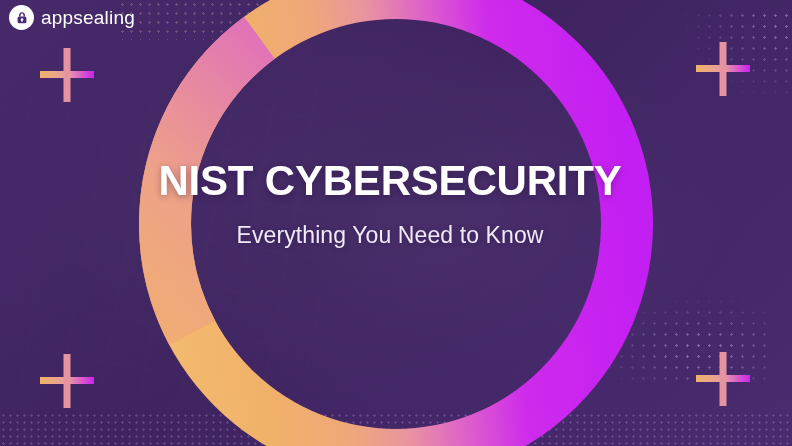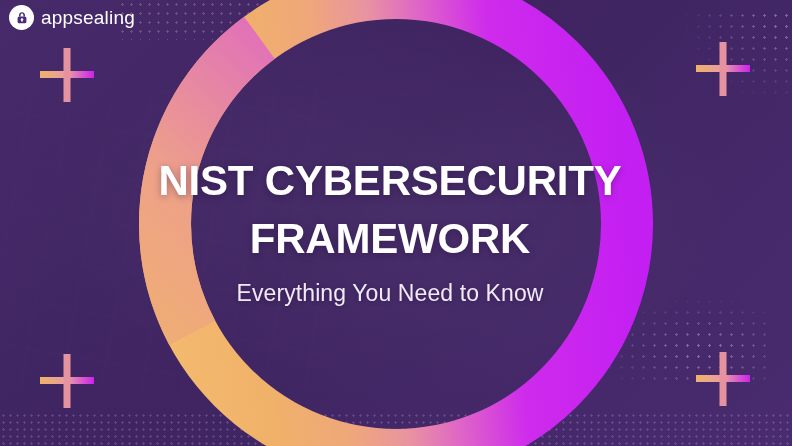--- a/index.html
+++ b/index.html
@@ -252,18 +252,17 @@
         </linearGradient>
       </defs>
       <rect x="4" y="27" width="54" height="7" fill="url(#pg4)"></rect>
       <rect x="27.5" y="4" width="7" height="54" fill="#E5939F"></rect>
     </svg>
   </div>
 
   <div class="text-block">
     <h1 class="title">
       <span>NIST CYBERSECURITY</span>
-      <span class="line2">FRAMEWORK</span>
     </h1>
     <p class="subtitle">Everything You Need to Know</p>
   </div>
 
 </div>
 
 </body></html>

